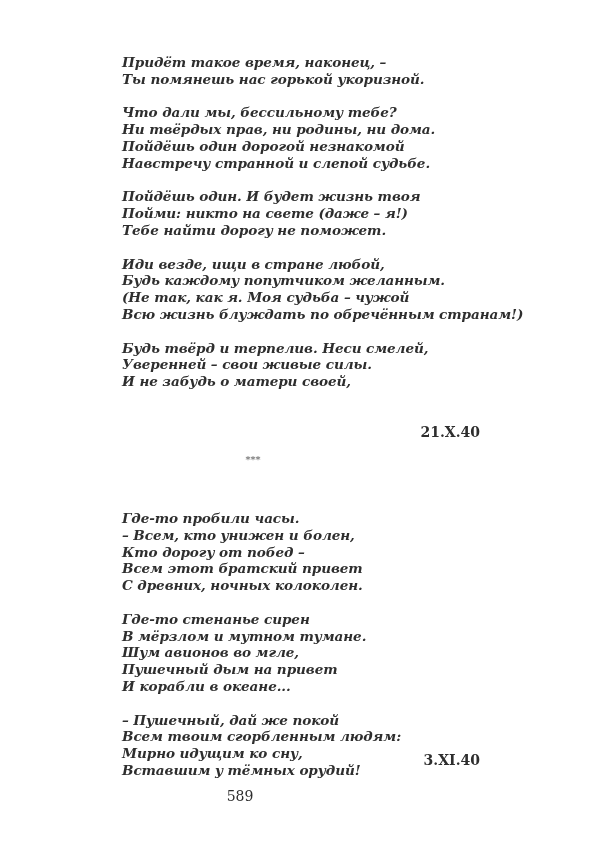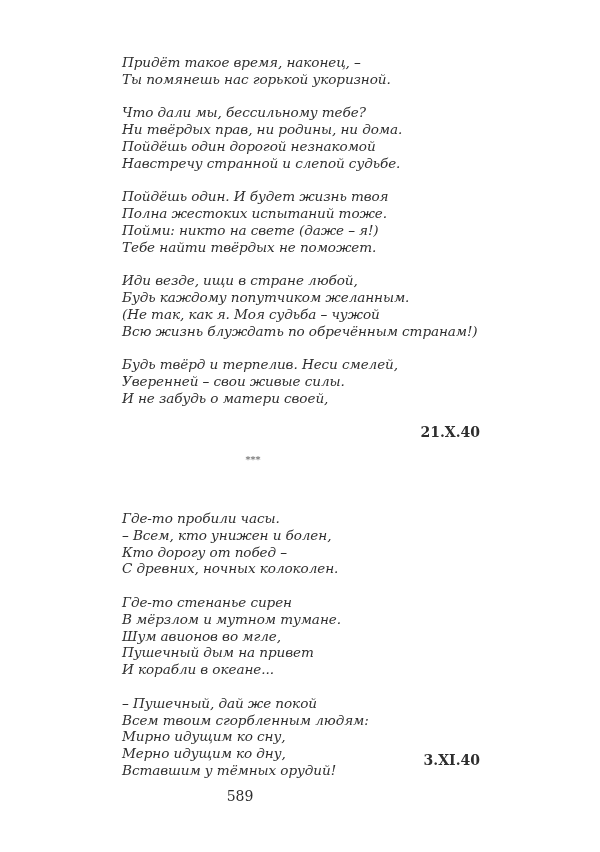--- a/index.html
+++ b/index.html
@@ -24,20 +24,21 @@
   .stanza {
     margin: 0 0 16.8px 0;
   }
   .line {
     display: block;
     font-style: italic;
     font-size: 13.6px;
     line-height: 16.8px;
     white-space: nowrap;
     letter-spacing: -0.1px;
+    font-weight: bold;
   }
   .date {
     display: block;
     text-align: right;
     font-size: 14px;
     line-height: 17px;
     font-style: normal;
     margin-top: 0px;
     font-weight: bold;
   }
@@ -84,23 +85,22 @@
       <span class="line">Ты помянешь нас горькой укоризной.</span>
     </div>
     <div class="stanza">
       <span class="line">Что дали мы, бессильному тебе?</span>
       <span class="line">Ни твёрдых прав, ни родины, ни дома.</span>
       <span class="line">Пойдёшь один дорогой незнакомой</span>
       <span class="line">Навстречу странной и слепой судьбе.</span>
     </div>
     <div class="stanza">
       <span class="line">Пойдёшь один. И будет жизнь твоя</span>
-      <span class="line">Полна жестоких испытаний тоже.</span>
       <span class="line">Пойми: никто на свете (даже – я!)</span>
-      <span class="line">Тебе найти твёрдых не поможет.</span>
+      <span class="line">Тебе найти дорогу не поможет.</span>
     </div>
     <div class="stanza">
       <span class="line">Иди везде, ищи в стране любой,</span>
       <span class="line">Будь каждому попутчиком желанным.</span>
       <span class="line">(Не так, как я. Моя судьба – чужой</span>
       <span class="line">Всю жизнь блуждать по обречённым странам!)</span>
     </div>
     <div class="stanza">
       <span class="line">Будь твёрд и терпелив. Неси смелей,</span>
       <span class="line">Уверенней – свои живые силы.</span>
@@ -110,34 +110,34 @@
 
   <span class="date first">21.X.40</span>
 
   <div class="stars">***</div>
 
   <div class="poem2">
     <div class="stanza">
       <span class="line">Где-то пробили часы.</span>
       <span class="line">– Всем, кто унижен и болен,</span>
       <span class="line">Кто дорогу от побед –</span>
+      <span class="line">Всем этот братский привет</span>
       <span class="line">С древних, ночных колоколен.</span>
     </div>
     <div class="stanza">
       <span class="line">Где-то стенанье сирен</span>
       <span class="line">В мёрзлом и мутном тумане.</span>
       <span class="line">Шум авионов во мгле,</span>
       <span class="line">Пушечный дым на привет</span>
       <span class="line">И корабли в океане...</span>
     </div>
     <div class="stanza">
       <span class="line">– Пушечный, дай же покой</span>
       <span class="line">Всем твоим сгорбленным людям:</span>
       <span class="line">Мирно идущим ко сну,</span>
-      <span class="line">Мерно идущим ко дну,</span>
       <span class="line">Вставшим у тёмных орудий!</span>
     </div>
   </div>
 
   <span class="date second">3.XI.40</span>
 </div>
 
 <div class="page-number">589</div>
 
 </body></html>

